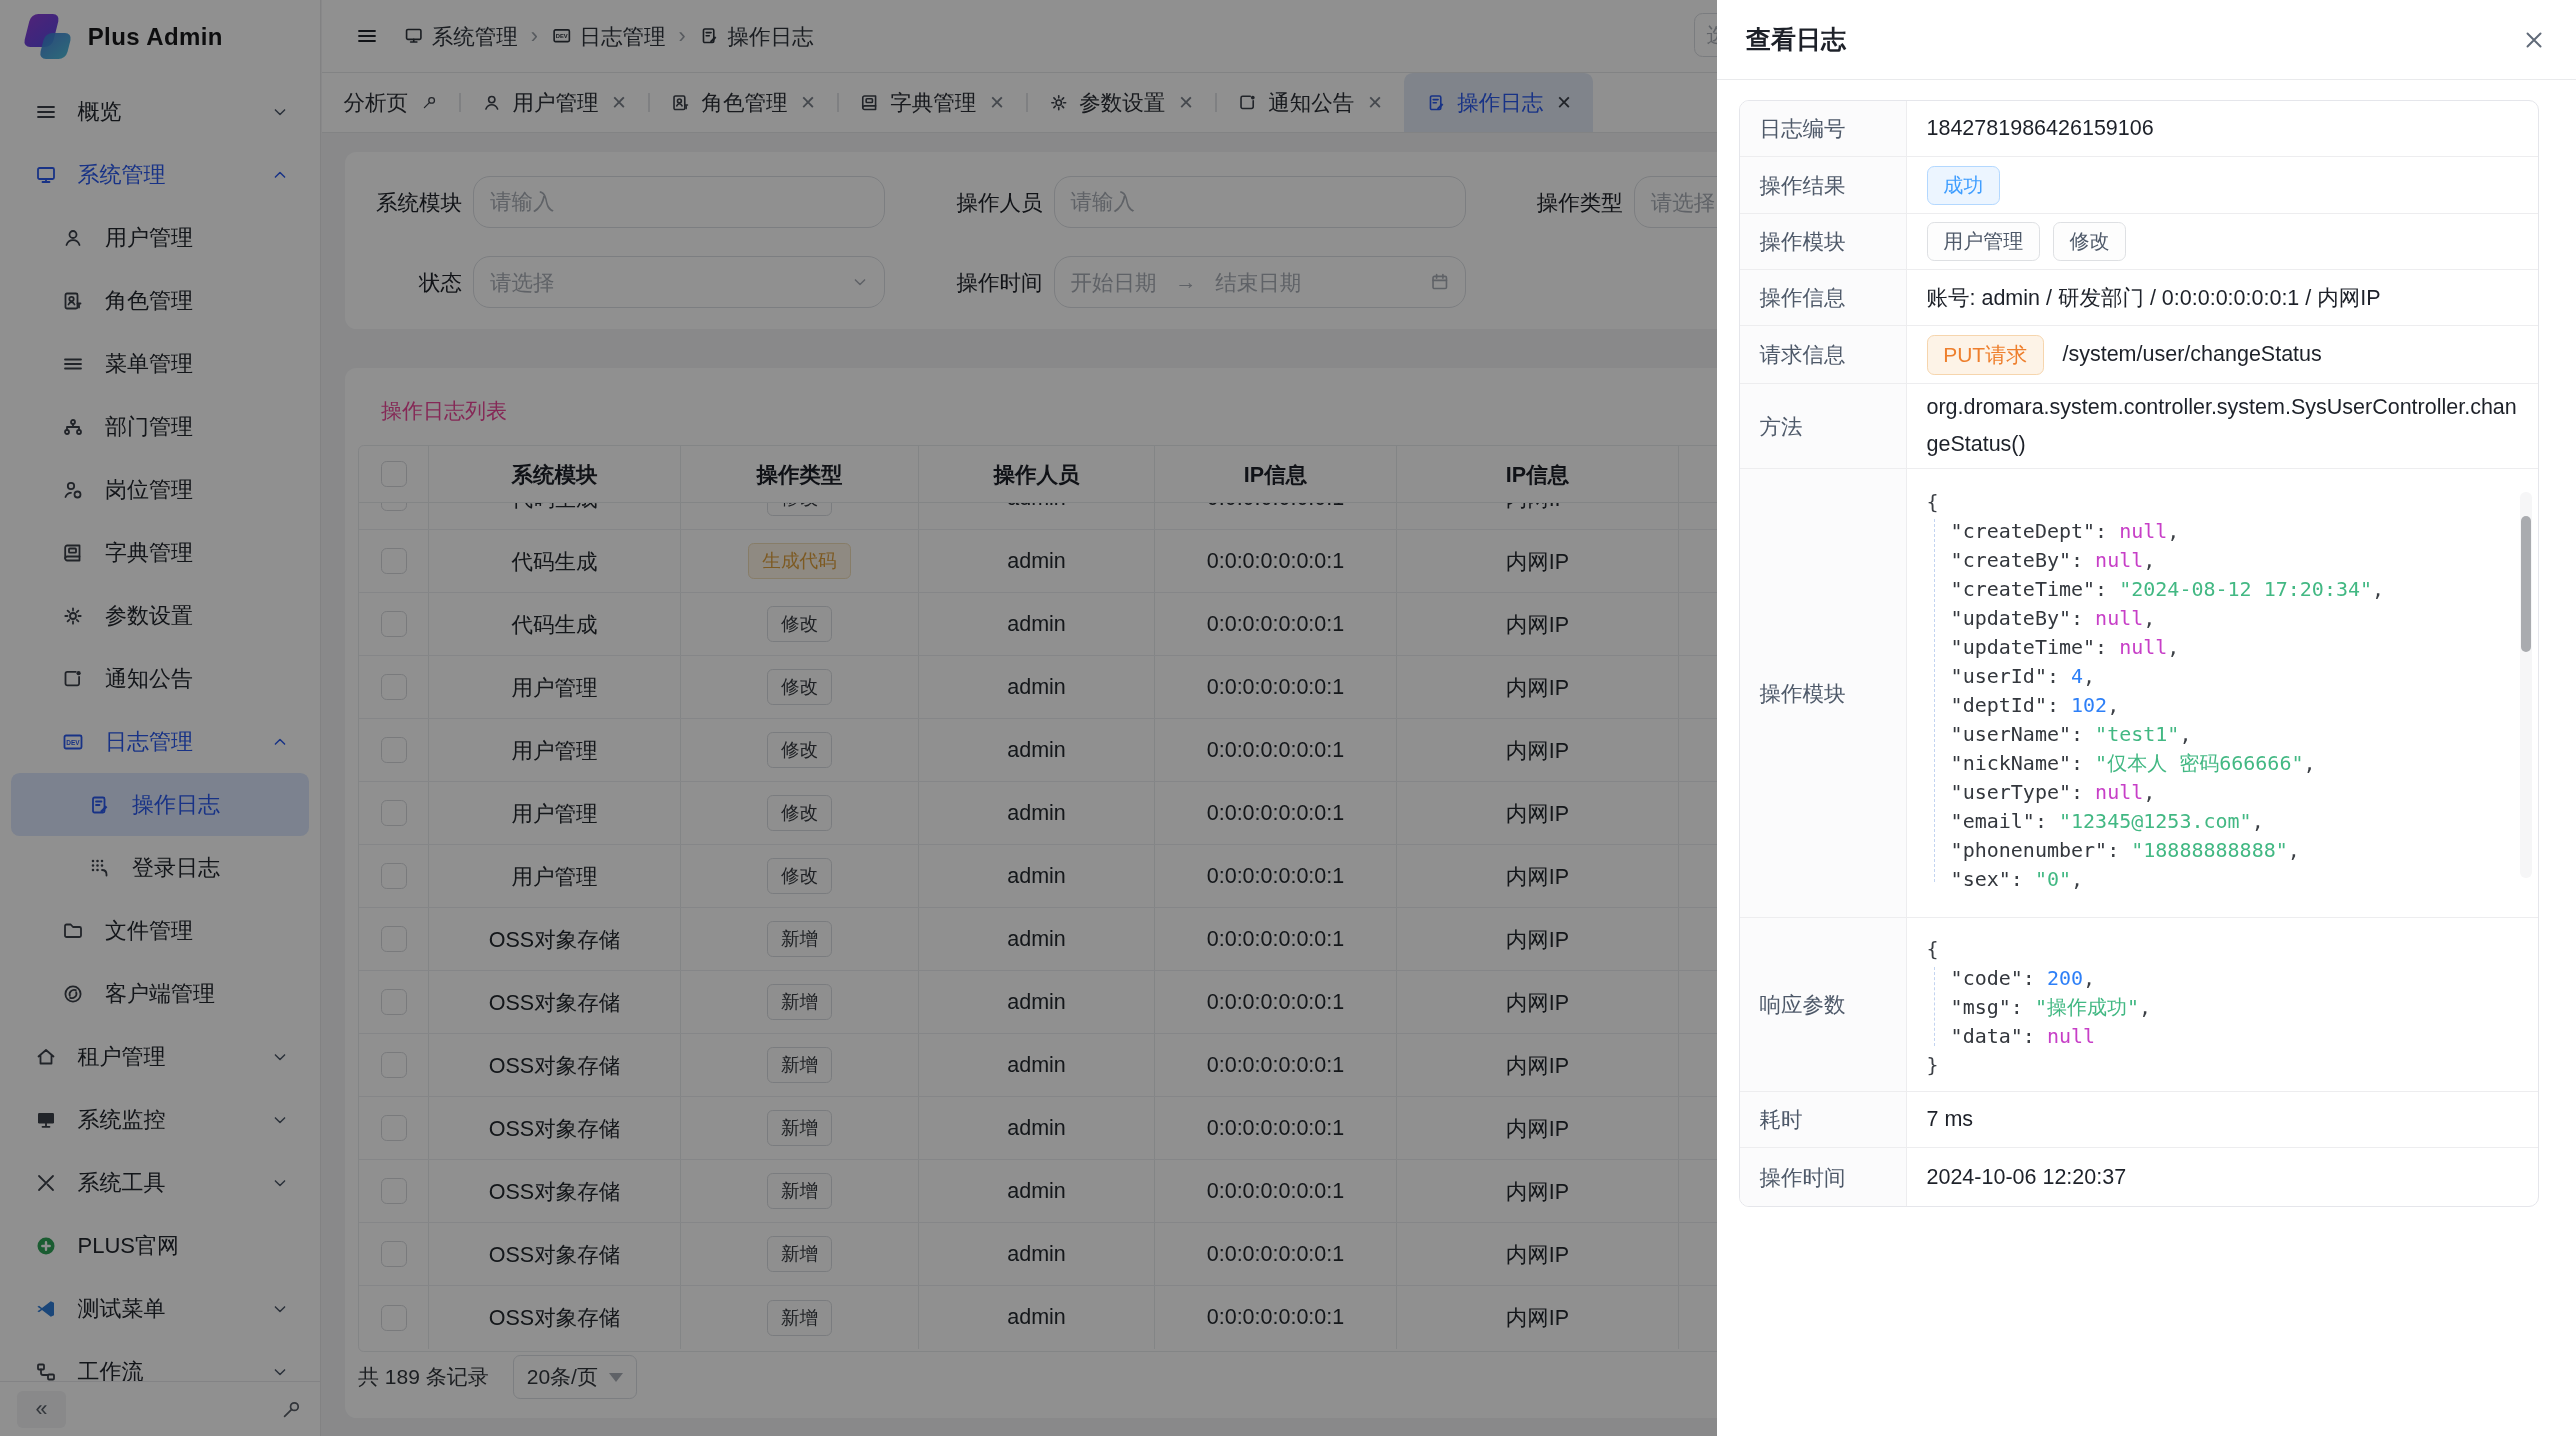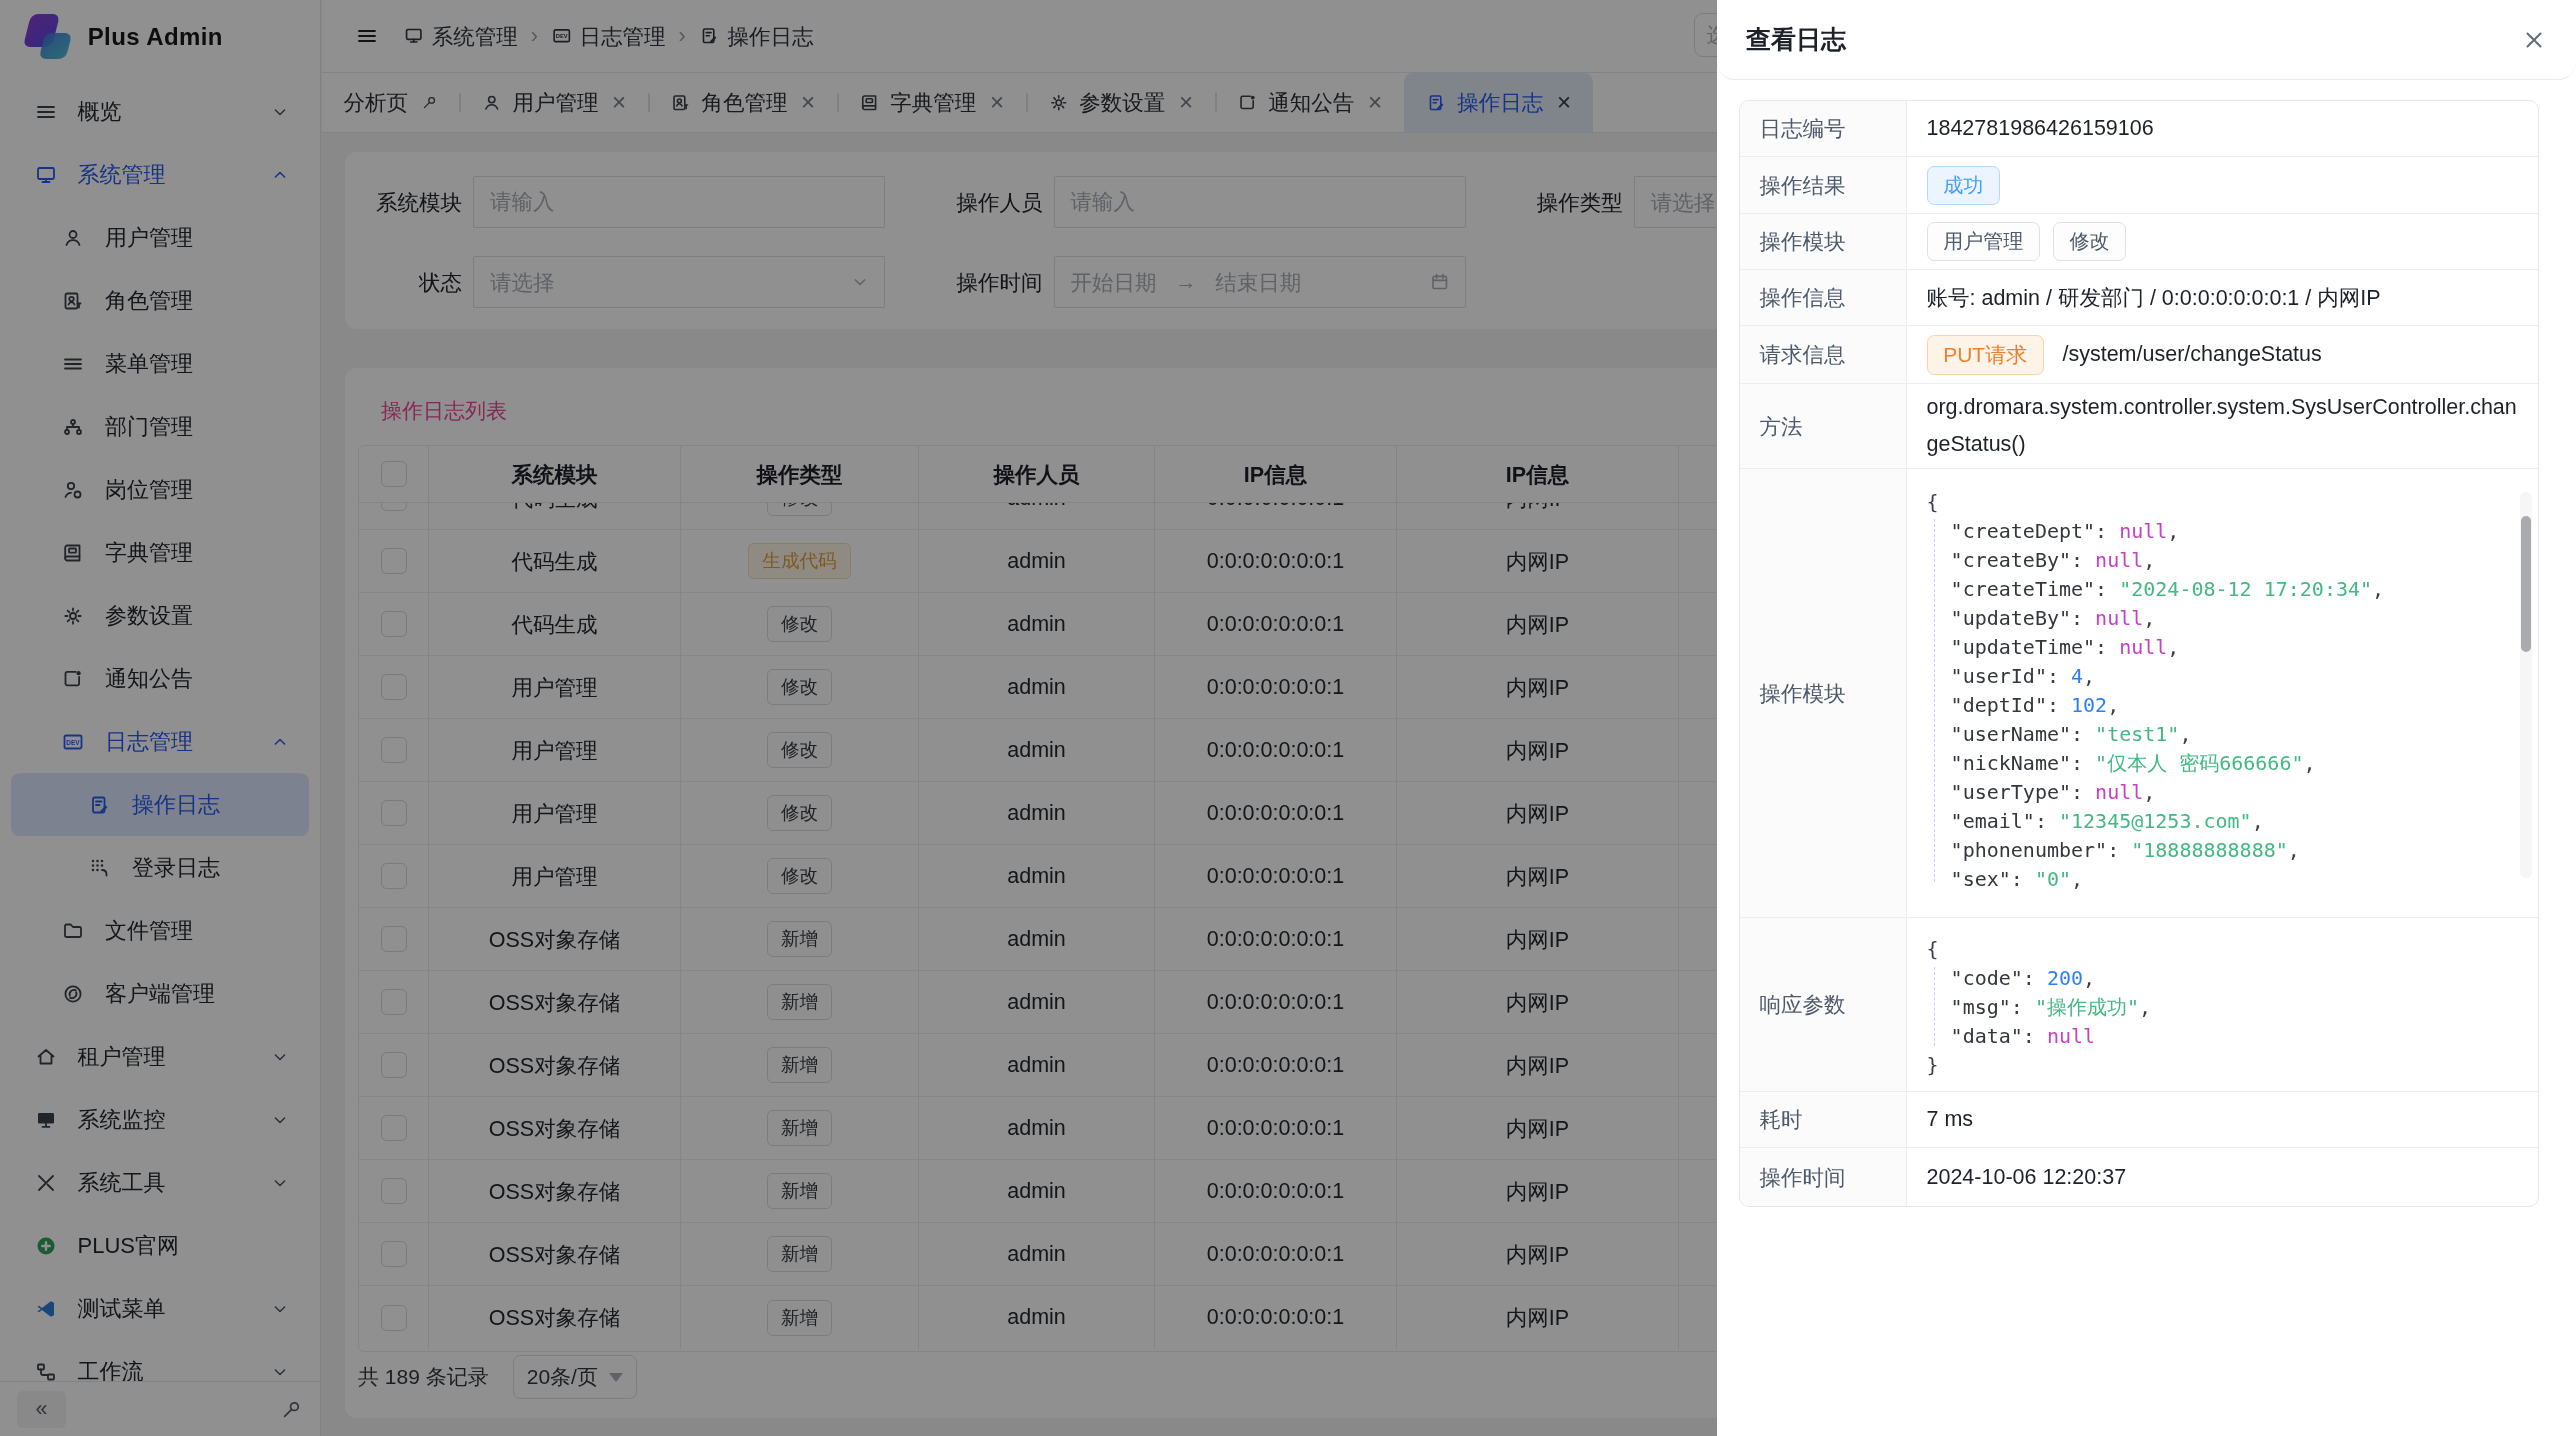--- a/index.html
+++ b/index.html
@@ -46,21 +46,21 @@
   .tab.active { background:#e3eaf6; border-radius:8.6px 8.6px 0 0; color:#2b5aed; }
   .tab.active .t-icon { color:#2b5aed; }
   .tab.active .t-close { color:#3b404a; }
 
   .content { position:absolute; top:135px; left:0; right:0; bottom:0; background:#f2f3f5; }
   .card { background:#fff; border-radius:11.4px; position:absolute; left:23px; width:2198px; }
   .filter-card { top:17px; height:177px; }
   .f-row { position:absolute; left:0; right:0; height:52px; display:flex; align-items:center; }
   .f-row.r1 { top:24px; } .f-row.r2 { top:104px; }
   .f-label { width:117px; text-align:right; font-size:21.5px; color:#20242b; flex:0 0 117px; }
-  .f-field { margin-left:11.4px; width:412px; height:52px; border:1.4px solid #dcdfe4; border-radius:1px; display:flex; align-items:center; padding:0 15.7px; font-size:21.5px; background:#fff; position:relative; }
+  .f-field { margin-left:11.4px; width:412px; height:52px; border:1.4px solid #dcdfe4; border-radius:17px; display:flex; align-items:center; padding:0 15.7px; font-size:21.5px; background:#fff; position:relative; }
   .f-field input { border:none; outline:none; width:100%; font-size:21.5px; font-family:inherit; color:#20242b; background:transparent; }
   .f-field input::placeholder, .ph { color:#a9aeb6; }
   .f-gap { width:40px; flex:0 0 40px; }
   .f-caret { position:absolute; right:14.3px; color:#a9aeb6; display:flex; }
   .range-sep { margin:0 18.6px; color:#a9aeb6; }
   .cal-ic { position:absolute; right:14.3px; display:flex; color:#a9aeb6; }
 
   .table-card { top:233px; height:1050px; }
   .tc-title { position:absolute; top:29px; left:36px; font-size:21px; font-weight:500; color:#ec4899; }
   .ltable { position:absolute; top:77px; left:13px; right:13px; border:1.4px solid #e9ebee; border-radius:5.7px; }
@@ -78,21 +78,21 @@
   .badge { display:inline-flex; align-items:center; height:36px; padding:0 13px; border-radius:5.7px; font-size:18.6px; border:1.4px solid #d9dce1; background:#fdfdfd; color:#383c42; }
   .badge.warning { color:#dd9f3d; background:#fdf4e6; border-color:#f0ddb8; }
   .badge.blue { color:#3a82f7; background:#e9f2ff; border-color:#a6c9ff; }
   .t-footer { position:absolute; left:13px; bottom:18.6px; display:flex; align-items:center; font-size:21px; color:#33373d; }
   .psize { margin-left:24px; height:44px; min-width:110px; border:1.4px solid #dcdfe4; border-radius:7.2px; display:flex; align-items:center; padding:0 13px; gap:11.4px; color:#33373d; cursor:pointer; background:#fff; }
   .psize .tri { width:0; height:0; border-left:7.2px solid transparent; border-right:7.2px solid transparent; border-top:9.3px solid #a9aeb6; }
 
   
   .overlay { position:absolute; inset:0; background:rgba(0,0,0,.435); z-index:40; }
   .drawer { position:absolute; right:0; top:0; width:859px; height:1437px; background:#fff; z-index:50; }
-  .d-head { height:80px; display:flex; align-items:center; justify-content:space-between; padding:10px 29px; border-bottom:1.4px solid #e9eaec;border-radius:18px; }
+  .d-head { height:80px; display:flex; align-items:center; justify-content:space-between; padding:10px 29px; border-bottom:1.4px solid #e9eaec; }
   .d-title { font-size:25px; font-weight:600; color:#1d2129; }
   .d-close { display:flex; color:#606a78; cursor:pointer; }
   .desc { position:absolute; top:100px; left:21.5px; width:800px; border:1.4px solid #e5e6eb; border-radius:10px; overflow:hidden; }
   .d-row { display:flex; border-bottom:1.4px solid #ededef; }
   .d-row:last-child { border-bottom:none; }
   .d-label { width:167px; flex:0 0 167px; background:#fbfbfc; border-right:1.4px solid #ededef; display:flex; align-items:center; padding-left:20px; font-size:21.5px; color:#4e5969; }
   .d-value { flex:1; display:flex; align-items:center; padding:13px 10px 13px 20px; font-size:21.5px; color:#1d2129; word-break:break-all; }
   .tag-blue { display:inline-flex; align-items:center; height:39px; padding:0 15.7px; border-radius:7.2px; font-size:20px; color:#409eff; background:#ecf5ff; border:1.4px solid #b3d8ff; }
   .tag-plain { display:inline-flex; align-items:center; height:39px; padding:0 15.7px; border-radius:7.2px; font-size:20px; color:#4e5969; background:#fdfdfd; border:1.4px solid #dee0e3; margin-right:13px; }
   .tag-orange { display:inline-flex; align-items:center; height:40px; padding:0 15.7px; border-radius:7.2px; font-size:21px; color:#ee7f2d; background:#fdf3e7; border:1.4px solid #f6d5ad; margin-right:18.6px; flex:0 0 auto; }

